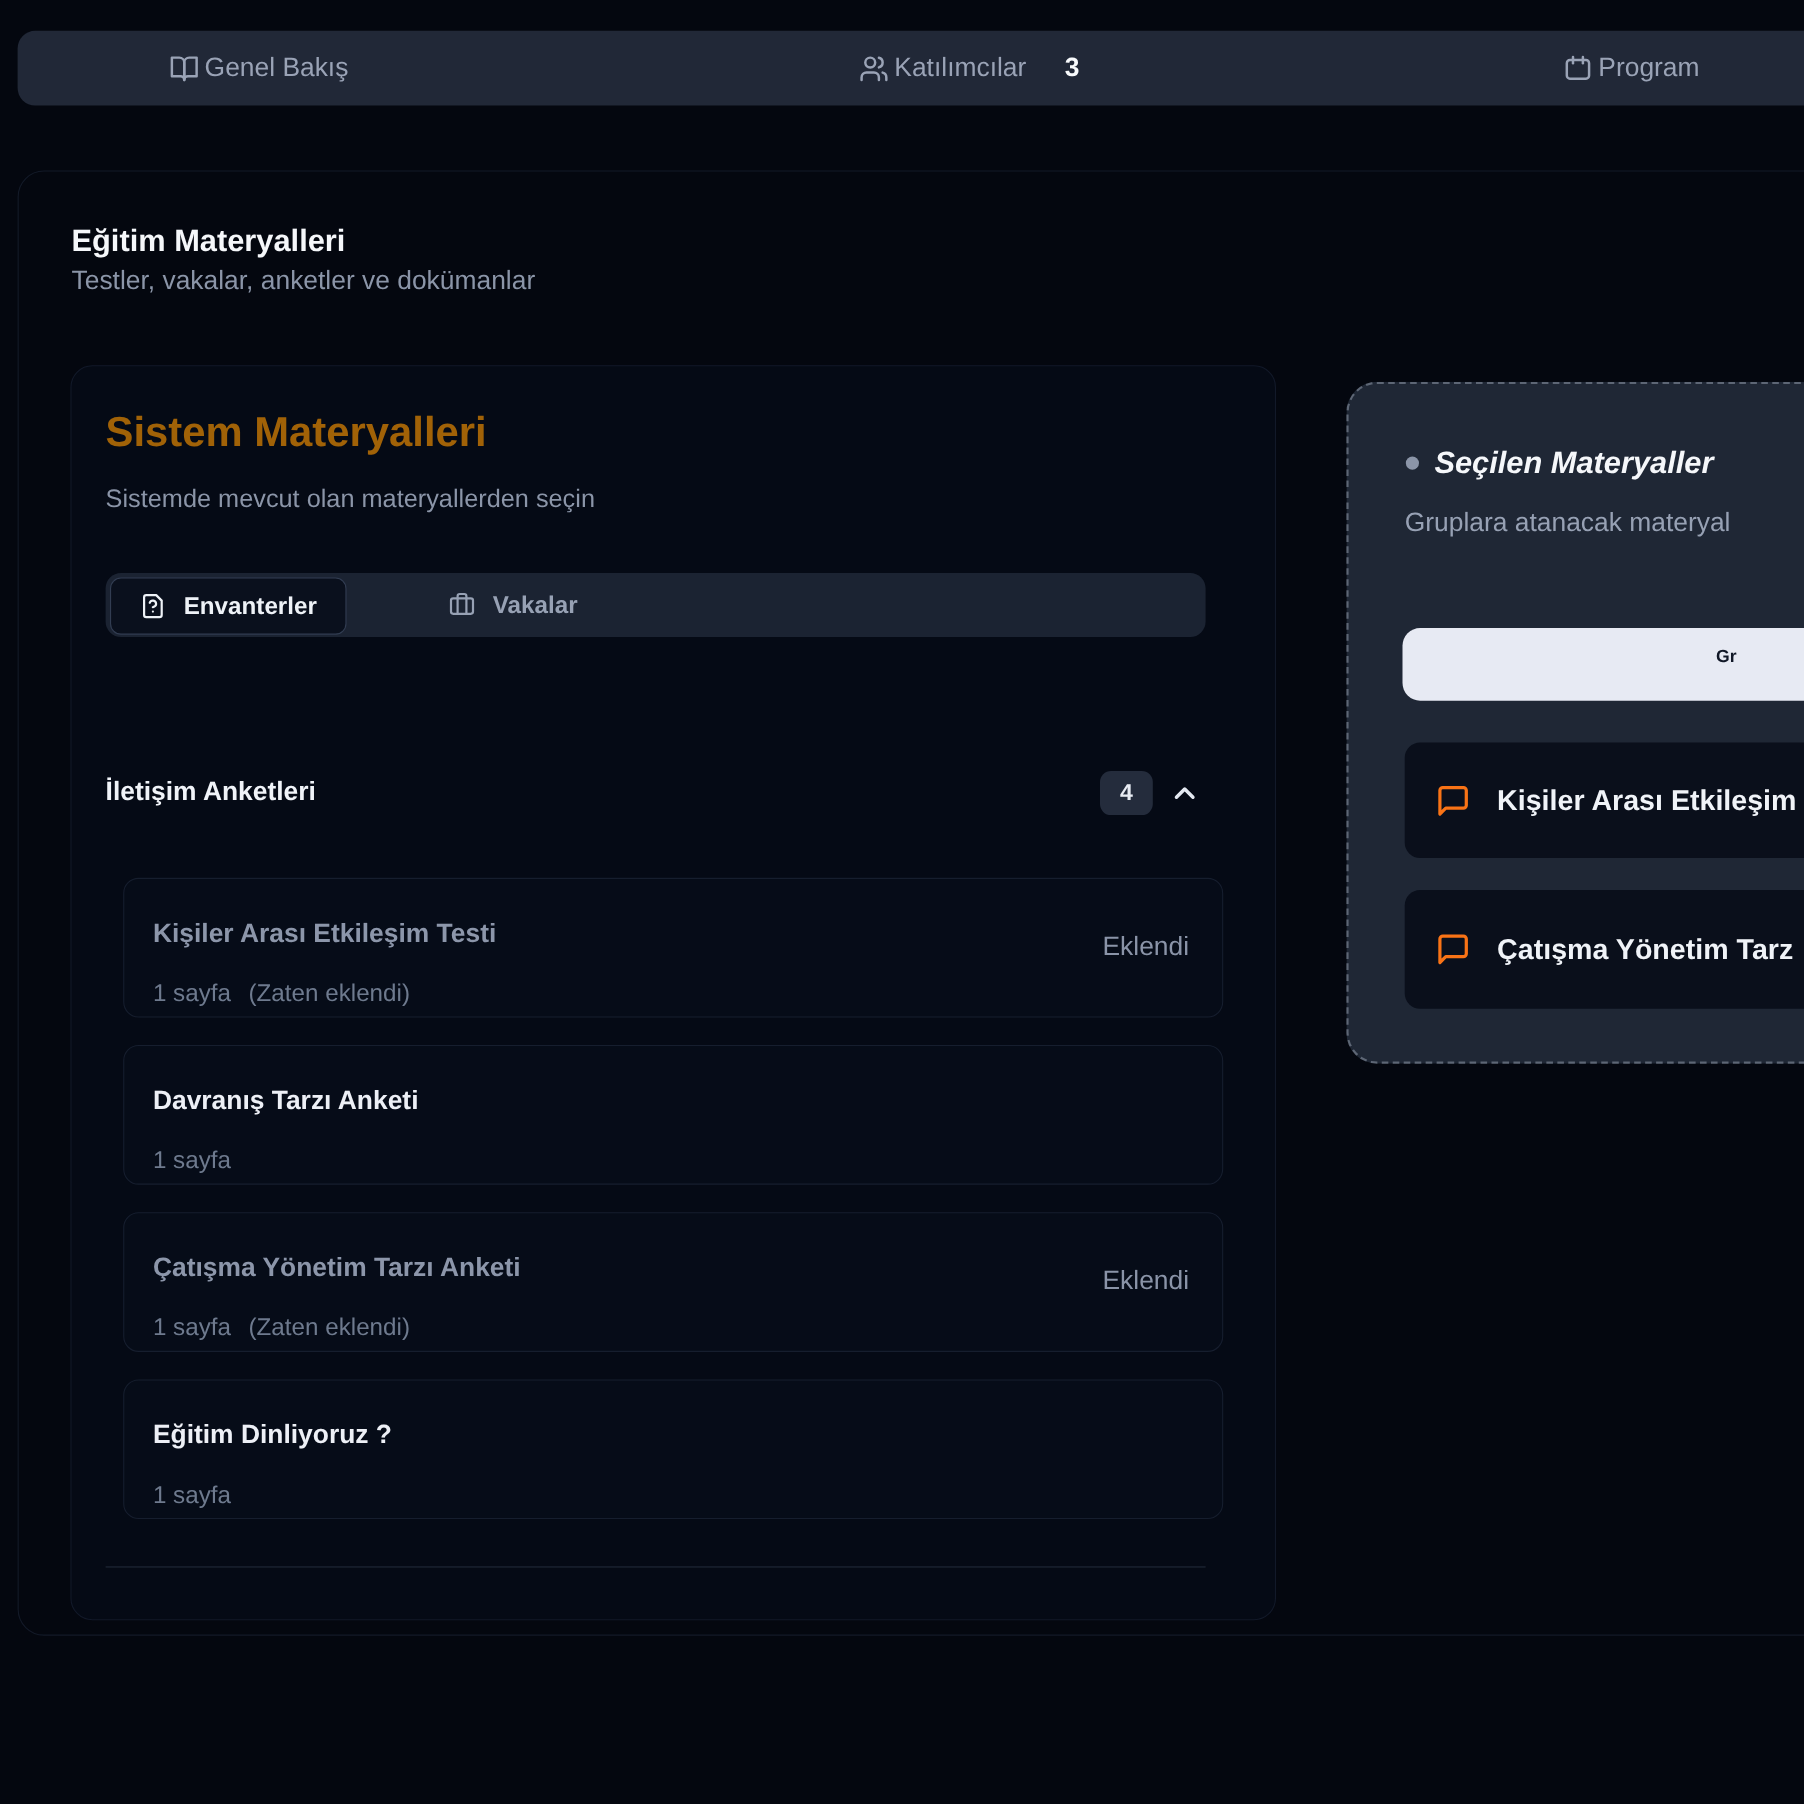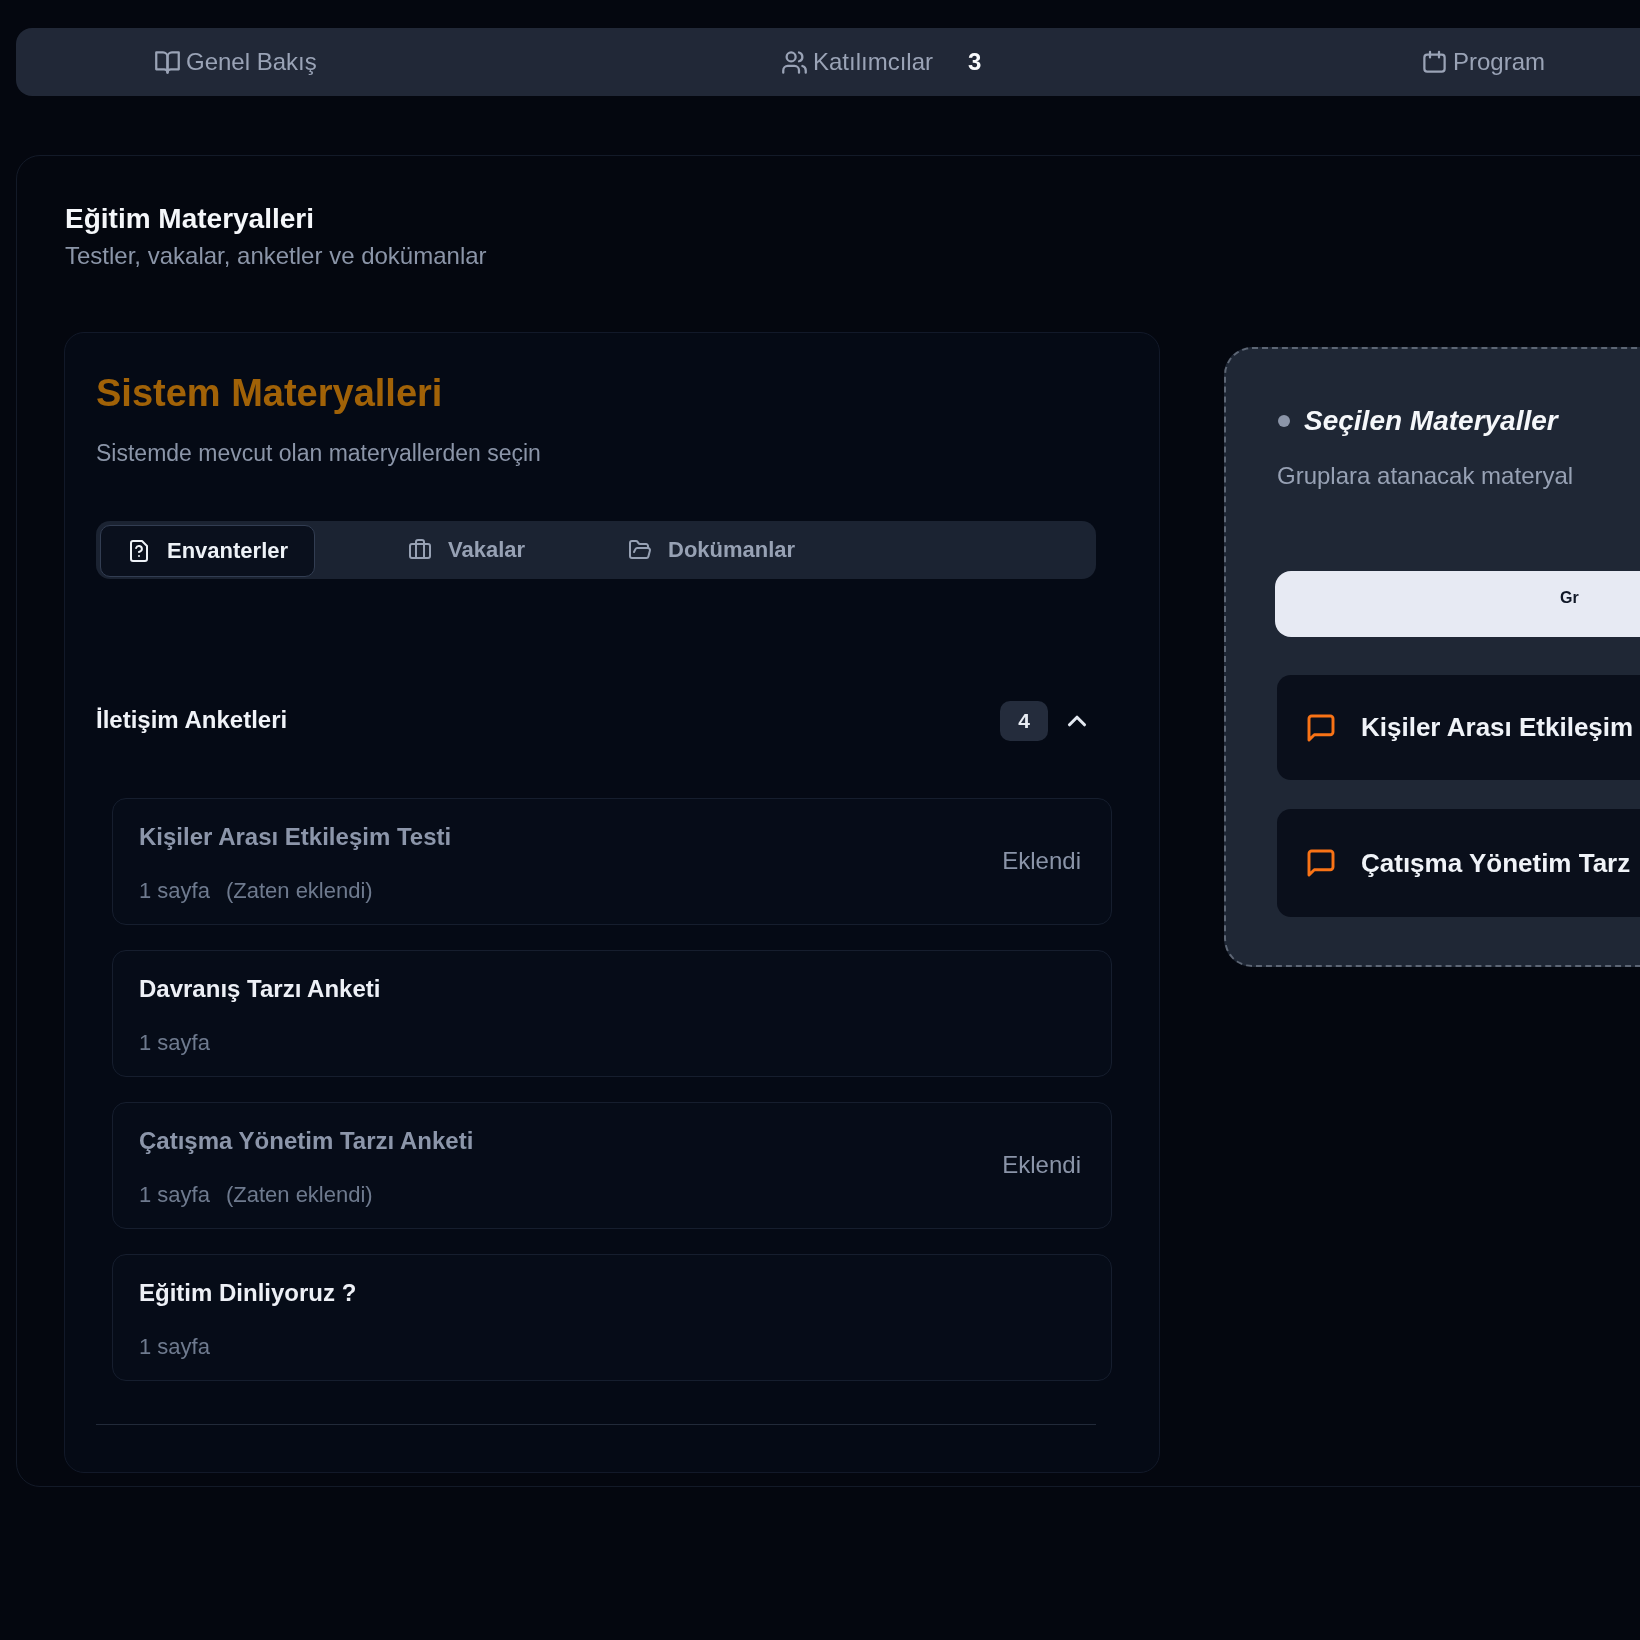--- a/index.html
+++ b/index.html
@@ -33,21 +33,21 @@
   .seg-tab svg{width:24px;height:24px;}
   .seg-tab.active{background:#0A101D;border:1px solid #323D52;color:#EEF2F7;}
 
   
   .sec-title{left:96px;top:706px;font-size:24px;font-weight:600;color:#F0F3F8;}
   .count-badge{left:1000px;top:701px;width:48px;height:40px;background:#242C3C;border-radius:10px;display:flex;align-items:center;justify-content:center;font-size:21px;font-weight:600;color:#E8ECF3;}
   .chevron-btn{left:1062px;top:706px;width:30px;height:30px;color:#E3E8F0;cursor:pointer;}
   .chevron-btn svg{width:30px;height:30px;}
 
   
-  .mat-item{left:112px;width:1000px;height:127px;background:#060C18;border:1px solid #161E2E;border-radius:14px;padding:24px 30px 0 26px;cursor:pointer;}
+  .mat-item{left:112px;width:1000px;height:127px;background:#060C18;border:1px solid #161E2E;border-radius:14px;padding:36px 30px 0 26px;cursor:pointer;}
   .mat-title{font-size:24px;font-weight:600;color:#EDF0F6;}
   .mat-item.added .mat-title{color:#8C96AA;}
   .mat-meta{margin-top:27px;font-size:22px;color:#6E7A8E;display:flex;gap:16px;}
   .mat-status{position:absolute;right:30px;top:48px;font-size:24px;color:#8A94A8;}
   .divider{left:96px;top:1424px;width:1000px;height:1px;background:#222A39;}
 
   
   .sel-panel{left:1224px;top:347px;width:470px;height:620px;background:#1F2735;border:2px dashed #5D6675;border-radius:28px;}
   .sel-dot{left:1278px;top:415px;width:12px;height:12px;border-radius:50%;background:#8B95A8;}
   .sel-title{left:1304px;top:405px;font-size:28px;font-weight:700;color:#F5F7FA;font-style:italic;}
@@ -120,28 +120,20 @@
     </div>
     <div class="seg-tab" style="left:286px;">
       <span>
         <svg viewBox="0 0 24 24" fill="none" stroke="currentColor" stroke-width="2" stroke-linecap="round" stroke-linejoin="round">
             <path d="M16 20V4a2 2 0 0 0-2-2h-4a2 2 0 0 0-2 2v16"></path>
             <rect width="20" height="14" x="2" y="6" rx="2"></rect>
           </svg>
       </span>
       <span>Vakalar</span>
     </div>
-    <div class="seg-tab" style="left:506px;">
-      <span>
-        <svg viewBox="0 0 24 24" fill="none" stroke="currentColor" stroke-width="2" stroke-linecap="round" stroke-linejoin="round">
-            <path d="m6 14 1.45-2.9A2 2 0 0 1 9.24 10H20a2 2 0 0 1 1.94 2.5l-1.55 6a2 2 0 0 1-1.94 1.5H4a2 2 0 0 1-2-2V5a2 2 0 0 1 2-2h3.93a2 2 0 0 1 1.66.9l.82 1.2a2 2 0 0 0 1.66.9H18a2 2 0 0 1 2 2v2"></path>
-          </svg>
-      </span>
-      <span>Dokümanlar</span>
-    </div>
   </div>
 
   <div class="abs sec-title">İletişim Anketleri</div>
   <div class="abs count-badge">
     <span>4</span>
   </div>
   <div class="abs chevron-btn">
     <span>
       <svg viewBox="0 0 24 24" fill="none" stroke="currentColor" stroke-width="2.5" stroke-linecap="round" stroke-linejoin="round">
           <path d="m18 15-6-6-6 6"></path>

